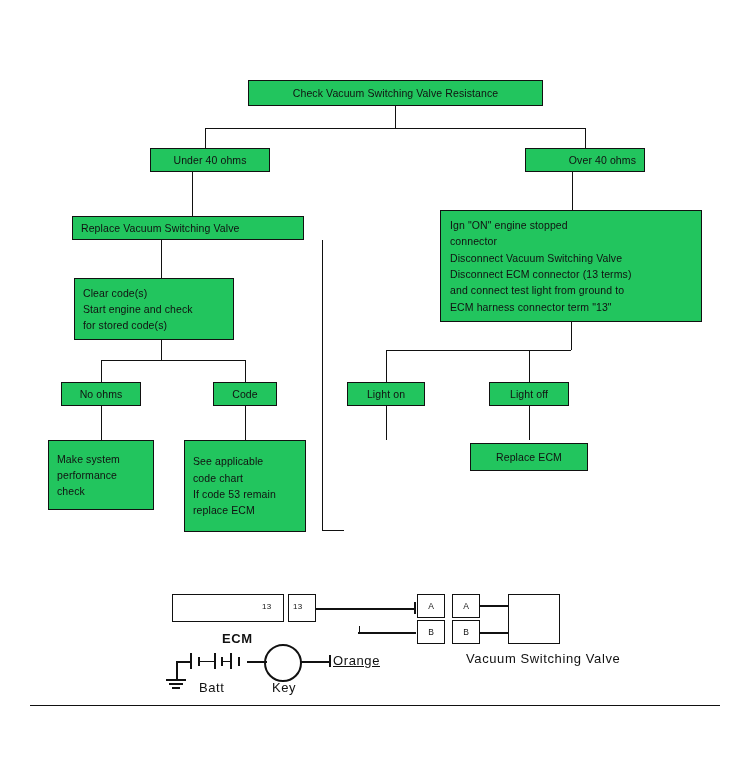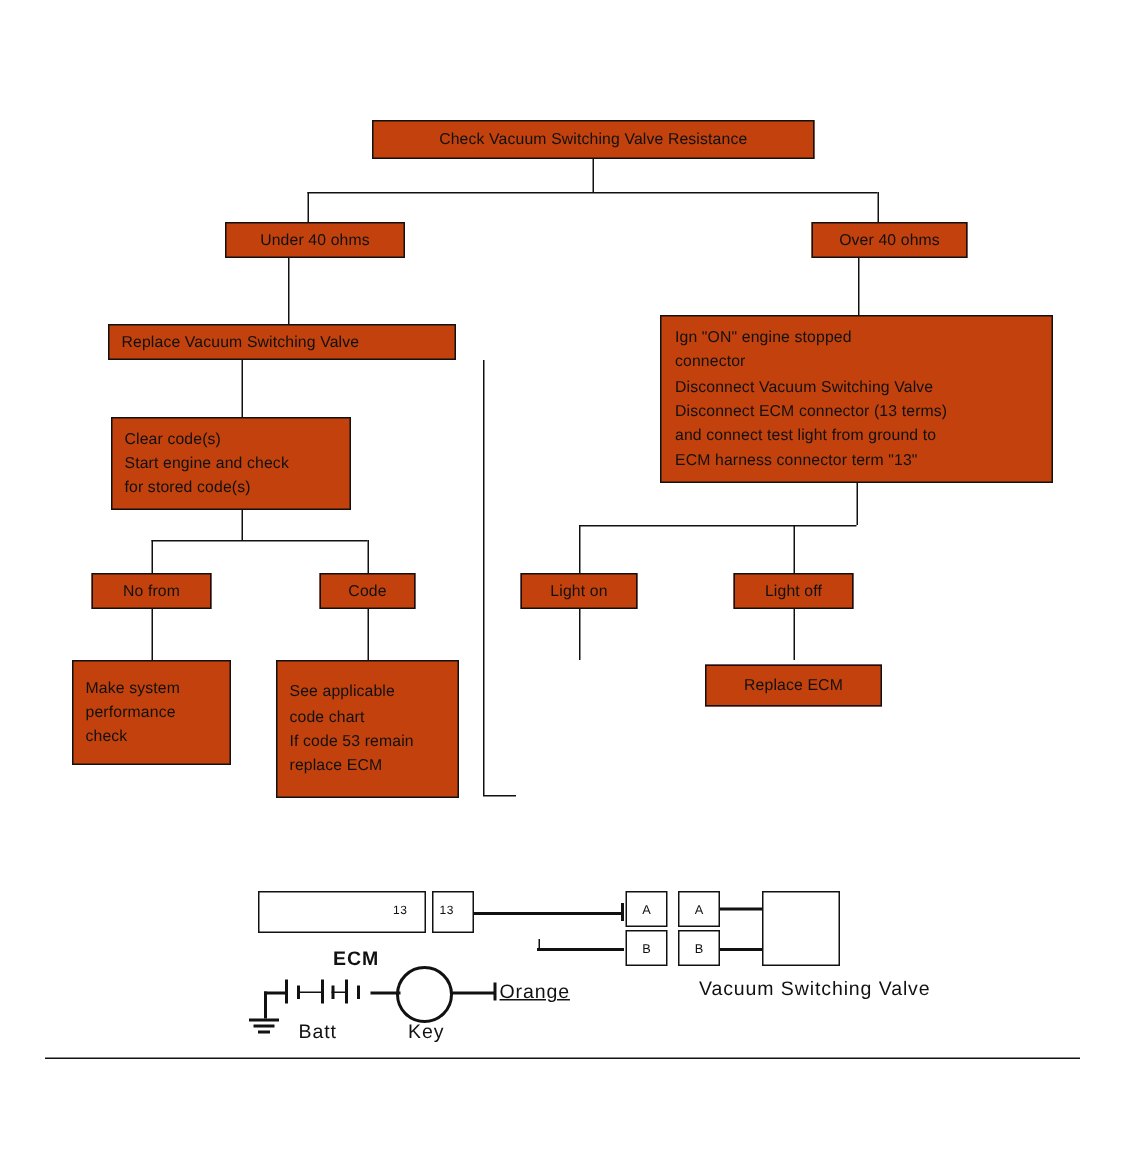--- a/index.html
+++ b/index.html
@@ -19,21 +19,21 @@
   #page {
     position: absolute;
     inset: 0;
   }
 
   
   .box {
     position: absolute;
     box-sizing: border-box;
     border: 1.6px solid #111111;
-    background: #c2410c;
+    background: #22c55e;
     font-size: 10.5px;
     line-height: 1.55;
     letter-spacing: 0.1px;
     color: #111111;
     padding: 4px 8px;
     display: flex;
     flex-direction: column;
     justify-content: center;
   }
   .box.center {
@@ -157,21 +157,21 @@
   <div class="hline" style="left:205px; top:128px; width:380px;"></div>
 
   <div class="vline" style="left:205px; top:128px; height:20px;"></div>
 
   <div class="vline" style="left:585px; top:128px; height:20px;"></div>
 
   <div class="box center" style="left:150px; top:148px; width:120px; height:24px;">
     <span class="ln">Under 40 ohms</span>
   </div>
 
-  <div class="box center" style="left:541px; top:148px; width:104px; height:24px;">
+  <div class="box center" style="left:525px; top:148px; width:120px; height:24px;align-items:flex-end;">
     <span class="ln">Over 40 ohms</span>
   </div>
 
   <div class="vline" style="left:192px; top:172px; height:44px;"></div>
 
   <div class="vline" style="left:572px; top:172px; height:38px;"></div>
 
   <div class="box" style="left:72px; top:216px; width:232px; height:24px;">
     <span class="ln">Replace Vacuum Switching Valve</span>
   </div>
@@ -200,21 +200,21 @@
   <div class="hline" style="left:101px; top:360px; width:144px;"></div>
   <div class="vline" style="left:101px; top:360px; height:22px;"></div>
   <div class="vline" style="left:245px; top:360px; height:22px;"></div>
 
   <div class="vline" style="left:571px; top:322px; height:28px;"></div>
   <div class="hline" style="left:386px; top:350px; width:185px;"></div>
   <div class="vline" style="left:386px; top:350px; height:32px;"></div>
   <div class="vline" style="left:529px; top:350px; height:32px;"></div>
 
   <div class="box center" style="left:61px; top:382px; width:80px; height:24px;">
-    <span class="ln">No from</span>
+    <span class="ln">No ohms</span>
   </div>
 
   <div class="box center" style="left:213px; top:382px; width:64px; height:24px;">
     <span class="ln">Code</span>
   </div>
 
   <div class="box center" style="left:347px; top:382px; width:78px; height:24px;">
     <span class="ln">Light on</span>
   </div>
 

